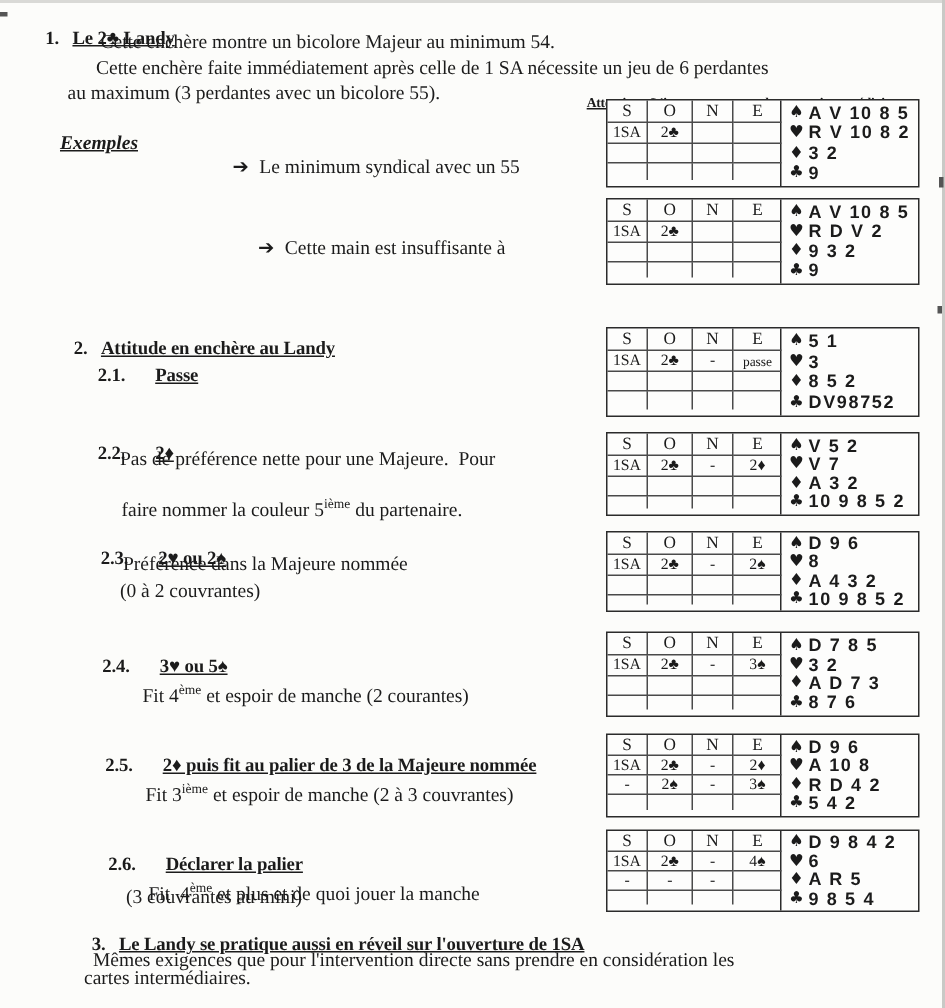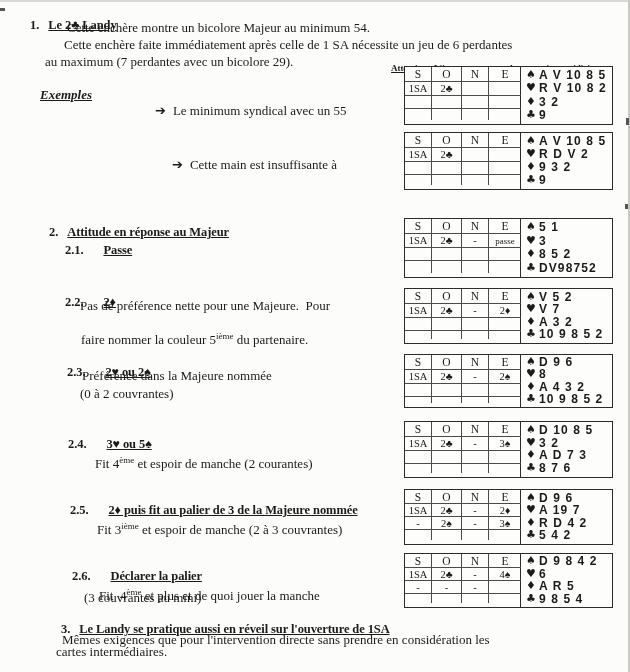--- a/index.html
+++ b/index.html
@@ -47,35 +47,35 @@
   <div class="edge-right"></div>
   <div class="speck" style="left:0;top:8px;width:5px;height:3px;"></div>
   <div class="speck" style="left:626px;top:118px;width:3px;height:7px;"></div>
   <div class="speck" style="left:625px;top:204px;width:3px;height:5px;"></div>
 
   <div class="head" style="left:18px;top:3px;">
     <span class="num">1.</span><span class="u">Le 2♣ Landy</span>
   </div>
   <div class="line" style="left:67px;top:20px;">Cette enchère montre un bicolore Majeur au minimum 54.</div>
   <div class="line" style="left:64px;top:37px;">Cette enchère faite immédiatement après celle de 1 SA nécessite un jeu de 6 perdantes</div>
-  <div class="line" style="left:45px;top:54px;">au maximum (7 perdantes avec un bicolore 29).</div>
+  <div class="line" style="left:45px;top:54px;">au maximum (3 perdantes avec un bicolore 55).</div>
   <div class="attn" style="left:383px;top:53px;">
     <span class="u">Attention</span><span> : L'important ce sont les cartes intermédiaires</span>
   </div>
   <div class="line ex u" style="left:40px;top:71px;">Exemples</div>
 
   <div class="line" style="left:142px;top:87px;">
     <span class="arrow">➔</span><span>Le minimum syndical avec un 55</span>
   </div>
   <div class="line" style="left:159px;top:141px;">
     <span class="arrow">➔</span><span>Cette main est insuffisante à</span>
   </div>
 
   <div class="head" style="left:37px;top:210px;">
-    <span class="num">2.</span><span class="u">Attitude en réponse au Majeur</span>
+    <span class="num">2.</span><span class="u">Attitude en enchère au Landy</span>
   </div>
 
   <div class="head" style="left:53px;top:228px;">
     <span class="num2">2.1.</span><span class="u">Passe</span>
   </div>
 
   <div class="head" style="left:53px;top:280px;">
     <span class="num2">2.2.</span><span class="u">2♦</span>
   </div>
   <div class="line" style="left:80px;top:298px;text-align:center;">Pas de préférence nette pour une Majeure.  Pour</div>
@@ -265,21 +265,21 @@
       <div class="c"></div>
         <div class="c"></div>
         <div class="c"></div>
         <div class="c"></div>
       <div class="c f"></div>
         <div class="c f"></div>
         <div class="c f"></div>
         <div class="c f"></div>
     </div>
     <div class="hand">
-      <div class="hl"><span class="suit">♠</span><span class="cards">D 10 8 5</span></div>
+      <div class="hl"><span class="suit">♠</span><span class="cards">D 7 8 5</span></div>
       <div class="hl"><span class="suit">♥</span><span class="cards">3 2</span></div>
       <div class="hl"><span class="suit">♦</span><span class="cards">A D 7 3</span></div>
       <div class="hl"><span class="suit">♣</span><span class="cards">8 7 6</span></div>
     </div>
   </div>
 
   <div class="bt r3" style="top:489px;height:56px;">
     <div class="grid">
       <div class="c h">S</div>
         <div class="c h">O</div>
@@ -293,21 +293,21 @@
         <div class="c">2♠</div>
         <div class="c">-</div>
         <div class="c">3♠</div>
       <div class="c f"></div>
         <div class="c f"></div>
         <div class="c f"></div>
         <div class="c f"></div>
     </div>
     <div class="hand">
       <div class="hl"><span class="suit">♠</span><span class="cards">D 9 6</span></div>
-      <div class="hl"><span class="suit">♥</span><span class="cards">A 19 7</span></div>
+      <div class="hl"><span class="suit">♥</span><span class="cards">A 10 8</span></div>
       <div class="hl"><span class="suit">♦</span><span class="cards">R D 4 2</span></div>
       <div class="hl"><span class="suit">♣</span><span class="cards">5 4 2</span></div>
     </div>
   </div>
 
   <div class="bt r3" style="top:553px;height:55px;">
     <div class="grid">
       <div class="c h">S</div>
         <div class="c h">O</div>
         <div class="c h">N</div>

